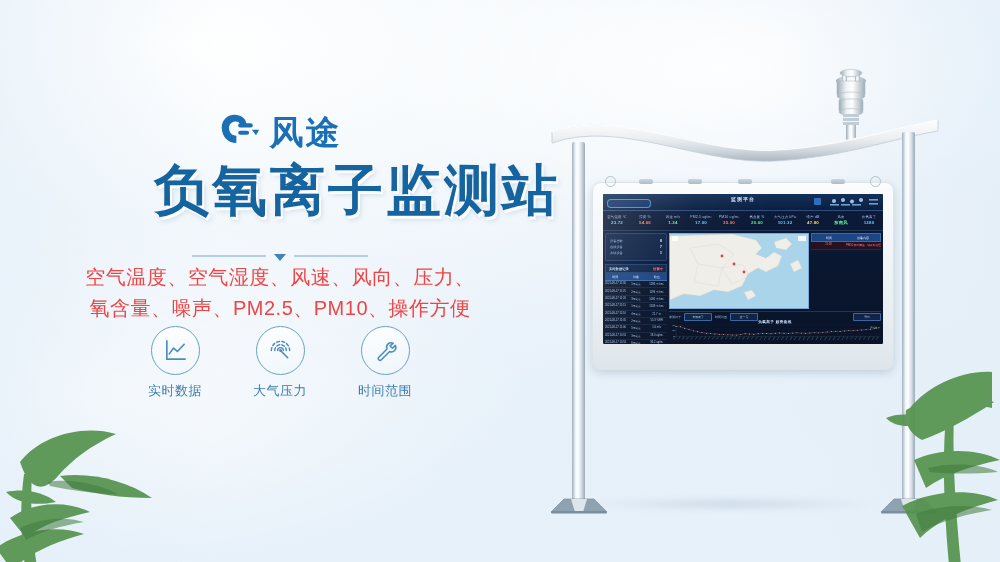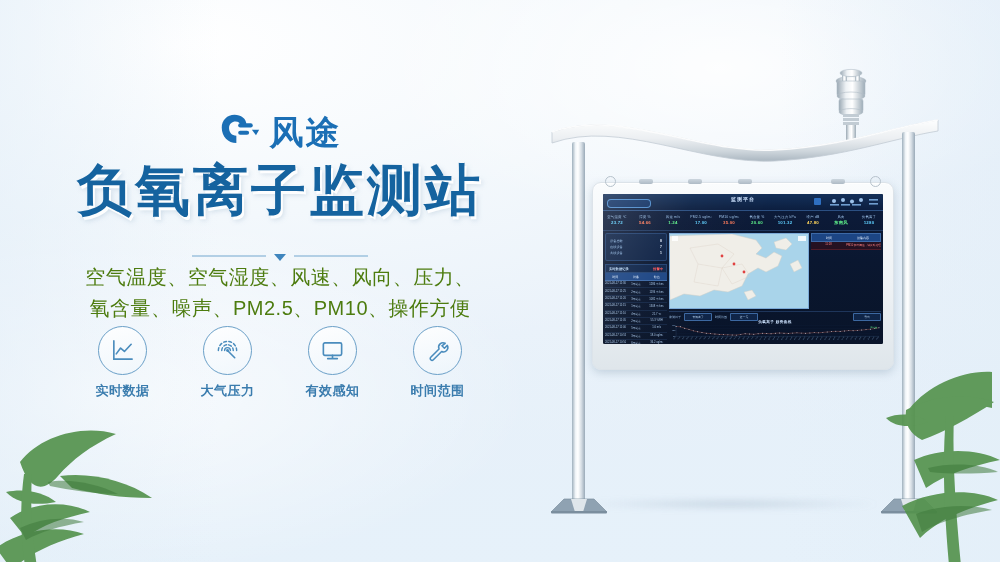--- a/index.html
+++ b/index.html
@@ -42,53 +42,53 @@
     display:flex;align-items:center;justify-content:center;gap:9px;
   }
   .logo-mark{width:42px;height:40px;display:block;}
   .logo-text{
     font-size:34px;font-weight:700;color:#1b6fb5;letter-spacing:2px;
     line-height:1;
   }
 
   .headline{
     position:absolute;left:0;right:0;top:160px;
-    text-align:center;
+    text-align:right;
     font-size:55px;font-weight:700;color:#15639f;
     letter-spacing:3px;line-height:1.12;
     text-shadow:2px 3px 0 rgba(255,255,255,.95), 3px 4px 5px rgba(140,170,195,.35);
   }
 
   .divider{
     position:absolute;left:50%;top:252px;transform:translateX(-50%);
     width:180px;height:10px;
   }
 
   .subtitle{
     position:absolute;left:0;right:0;top:262px;
     text-align:center;
-    font-size:20px;color:#4d7c0f;line-height:1.55;letter-spacing:.5px;
+    font-size:20px;color:#ef4444;line-height:1.55;letter-spacing:.5px;
     font-weight:500;
   }
 
   
   .features{
     position:absolute;left:0;right:0;top:326px;
     display:flex;justify-content:center;gap:37px;
   }
   .feature{width:68px;display:flex;flex-direction:column;align-items:center;gap:7px;}
   .feature-circle{
     width:47px;height:47px;border-radius:50%;
     border:1.6px solid #6ba0c8;
     display:flex;align-items:center;justify-content:center;
     background:linear-gradient(165deg,rgba(255,255,255,.9),rgba(238,246,252,.6));
   }
   .feature-circle svg{display:block;}
   .feature-label{
-    font-size:13px;color:#3a7cae;letter-spacing:.5px;white-space:nowrap;font-weight:700;
+    font-size:13px;color:#3a7cae;letter-spacing:.5px;white-space:nowrap;font-weight:400;
   }
 
   
   .station{position:absolute;left:520px;top:64px;width:440px;height:448px;}
 
   
   .canopy{position:absolute;left:30px;top:50px;width:390px;height:56px;}
 
   
   .post{
@@ -271,30 +271,20 @@
             <path d="M13 13 m-9.5 0 a9.5 9.5 0 1 1 19 0" stroke="#4a8cbd" stroke-width="1.5" fill="none" stroke-linecap="round" stroke-dasharray="3 2.4"></path>
             <path d="M13 13 m-6 0 a6 6 0 1 1 12 0" stroke="#4a8cbd" stroke-width="1.5" fill="none" stroke-linecap="round" stroke-dasharray="3 2.2"></path>
             <path d="M13 13 m-3 0 a3 3 0 1 1 6 0" stroke="#4a8cbd" stroke-width="1.5" fill="none" stroke-linecap="round"></path>
             <path d="M13 13 L20.5 20.5" stroke="#4a8cbd" stroke-width="1.7" fill="none" stroke-linecap="round"></path>
             <circle cx="13" cy="13" r="1.5" fill="#4a8cbd"></circle>
           </svg>
         </div>
         <span class="feature-label">大气压力</span>
       </div>
 
-      <div class="feature">
-        <div class="feature-circle">
-          <svg width="25" height="25" viewBox="0 0 26 26">
-            <rect x="3.5" y="5" width="19" height="13" rx="1.6" stroke="#4a8cbd" stroke-width="1.7" fill="none"></rect>
-            <path d="M13 18 L13 21" stroke="#4a8cbd" stroke-width="1.7" stroke-linecap="round"></path>
-            <path d="M8 21.5 L18 21.5" stroke="#4a8cbd" stroke-width="1.7" stroke-linecap="round"></path>
-          </svg>
-        </div>
-        <span class="feature-label">有效感知</span>
-      </div>
 
       <div class="feature">
         <div class="feature-circle">
           <svg width="25" height="25" viewBox="0 0 26 26">
             <path d="M21 5.5 a4.6 4.6 0 0 0-6.4 5.9 L6 20 a1.9 1.9 0 0 0 2.7 2.7 l8.6-8.6 a4.6 4.6 0 0 0 5.9-6.4 l-3 3 l-2.6-2.6 Z" stroke="#4a8cbd" stroke-width="1.6" fill="none" stroke-linejoin="round"></path>
           </svg>
         </div>
         <span class="feature-label">时间范围</span>
       </div>
 

